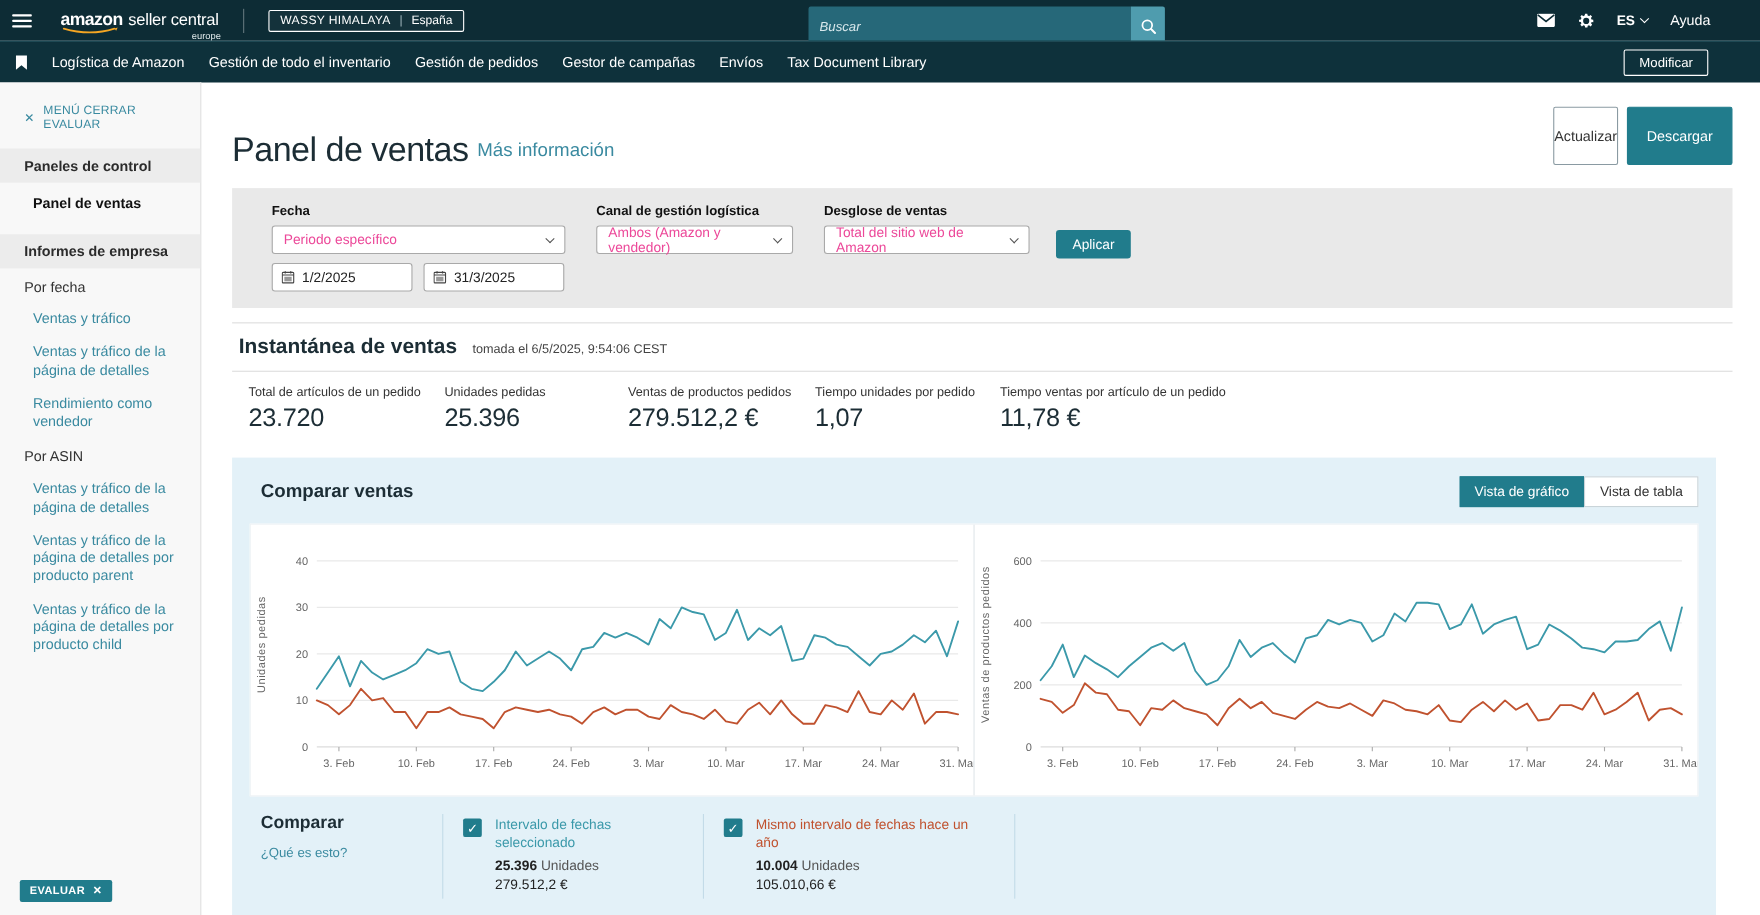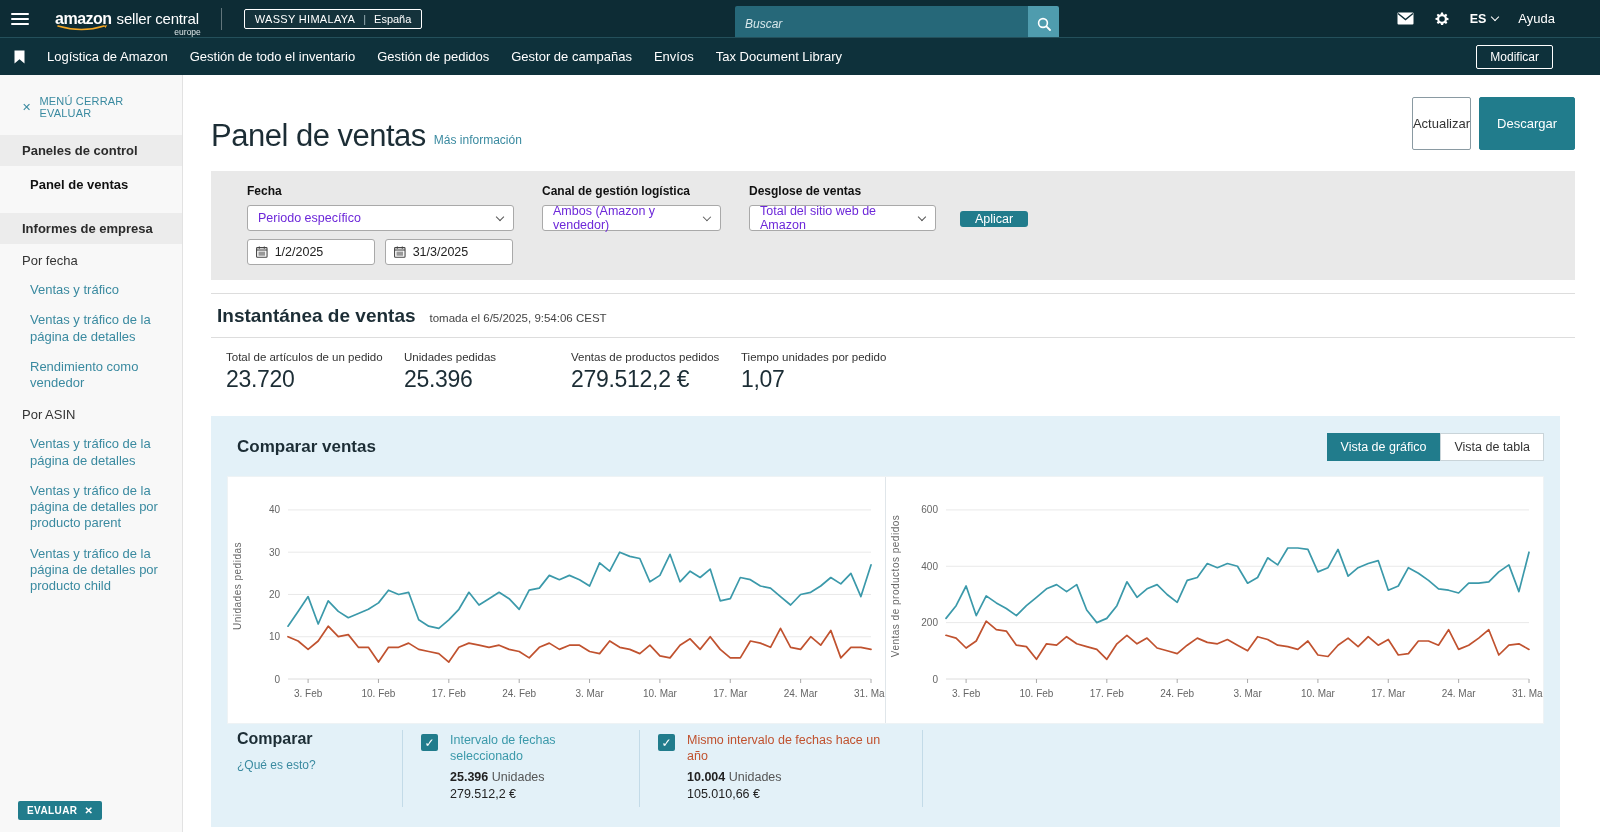--- a/index.html
+++ b/index.html
@@ -43,35 +43,35 @@
   .s-close{color:var(--link);font-size:11px;padding:20px 8px 6px 22px;display:flex;gap:8px;align-items:center;cursor:pointer;letter-spacing:.2px}
   .s-band{background:#ececec;font-size:13px;font-weight:bold;color:#2b2b2b;padding:8px 8px 8px 22px;margin-top:10px}
   .s-active{font-size:13px;font-weight:bold;color:#111;padding:11px 8px 11px 30px;cursor:pointer}
   .s-sub{font-size:13px;color:#333;padding:9px 8px 7px 22px}
   .s-link{font-size:13px;color:var(--link);padding:7px 12px 7px 30px;line-height:1.25;cursor:pointer}
   .eval{position:absolute;left:18px;bottom:12px;background:var(--accent);color:#fff;font-size:10px;font-weight:bold;padding:4px 9px;border-radius:2px;display:flex;gap:7px;align-items:center;letter-spacing:.4px;cursor:pointer}
   .main{flex:1;background:#fff;padding:0 25px 0 28px;overflow:hidden}
   
   .trow{display:flex;align-items:flex-end;margin-top:22px}
   .trow h1{font-size:31px;font-weight:500;color:var(--ink);letter-spacing:-.5px}
-  .minfo{font-size:12px;color:var(--link);margin-left:8px;margin-bottom:7px;cursor:pointer}
+  .minfo{font-size:17px;color:var(--link);margin-left:8px;margin-bottom:7px;cursor:pointer}
   .tbtns{margin-left:auto;margin-bottom:4px;display:flex;gap:8px}
   .btn-ghost{background:#fff;border:1px solid #8a9aa2;border-radius:2px;font-size:13px;color:#333;padding:7px 0;cursor:pointer}
   .btn-teal{background:var(--accent);border:1px solid var(--accent);border-radius:2px;font-size:13px;color:#fff;padding:18px 17px;cursor:pointer}
   
   .filters{background:var(--filter-gray);margin-top:17px;padding:13px 0 15px 36px;display:flex;gap:28px}
   .fcol .flabel{font-size:12px;font-weight:bold;color:#111;margin-bottom:7px}
-  .sel{background:#fff;border:1px solid #a9a9a9;border-radius:3px;height:26px;display:flex;align-items:center;font-size:12.5px;color:#6d28d9;padding:0 10px;cursor:pointer}
+  .sel{background:#fff;border:1px solid #a9a9a9;border-radius:3px;height:26px;display:flex;align-items:center;font-size:12.5px;color:#ec4899;padding:0 10px;cursor:pointer}
   .sel .chev{margin-left:auto}
   .w267{width:267px}.w187{width:187px}.w179{width:179px}
   .dates{display:flex;gap:10px;margin-top:8px}
   .dinp{background:#fff;border:1px solid #a9a9a9;border-radius:3px;height:26px;width:128px;display:flex;align-items:center;padding:0 8px;gap:7px}
   .dinp input{border:0;outline:none;font-size:12.5px;color:#222;width:100%}
   .apply{align-self:flex-start;margin-top:25px;margin-left:-4px}
-  .apply button{background:var(--accent);color:#fff;border:0;border-radius:3px;height:16px;font-size:12.5px;padding:0 15px;cursor:pointer}
+  .apply button{background:var(--accent);color:#fff;border:0;border-radius:3px;height:26px;font-size:12.5px;padding:0 15px;cursor:pointer}
   
   .snap{border-top:1px solid #ddd;margin-top:13px}
   .snap-h{display:flex;align-items:center;padding:11px 0 10px 6px;border-bottom:1px solid #ddd}
   .snap-h h2{font-size:19px;font-weight:600;color:var(--ink)}
   .snap-h .taken{font-size:11.5px;color:#444;margin-left:14px;margin-top:4px}
   .metrics{display:flex;padding:13px 0 16px 15px}
   .metric .mlabel{font-size:11.5px;color:#333}
   .metric .mvalue{font-size:23px;color:var(--ink);margin-top:3px;letter-spacing:-.3px}
   .mw1{width:178px}.mw2{width:167px}.mw3{width:170px}.mw4{width:168px}
   
@@ -79,21 +79,21 @@
   .cmp-h{display:flex;align-items:center}
   .cmp-h h2{font-size:17px;font-weight:600;color:var(--ink);padding-left:10px}
   .tabs{margin-left:auto;display:flex}
   .tab{font-size:12.5px;padding:6px 13px;cursor:pointer;border:1px solid #c9d4d9;background:#fff;color:#333}
   .tab.active{background:var(--accent);border-color:var(--accent);color:#fff}
   .card{background:#fff;margin-top:15px;display:flex;height:248px;border:1px solid #eef3f5}
   .chart-half{flex:1;position:relative}
   .chart-half + .chart-half{border-left:1px solid #e0e6ea}
   svg text{font-family:"Liberation Sans",sans-serif}
   
-  .legend{display:flex;margin-top:6px;padding-left:10px}
+  .legend{display:flex;margin-top:16px;padding-left:10px}
   .leg-title{width:165px}
   .leg-title .t{font-size:16px;font-weight:bold;color:var(--ink)}
   .leg-title .q{font-size:12px;color:var(--link);margin-top:10px;cursor:pointer}
   .leg-item{border-left:1px solid #c3dbe8;padding:2px 20px 6px 18px;display:flex;gap:12px}
   .leg-item.w1{width:237px}.leg-item.w2{width:283px}
   .leg-sep{border-left:1px solid #c3dbe8}
   .cbox{width:17px;height:17px;background:var(--accent);border-radius:2px;color:#fff;font-size:12px;display:flex;align-items:center;justify-content:center;flex-shrink:0;margin-top:2px;cursor:pointer}
   .leg-body .ll{font-size:12.5px;line-height:1.3;cursor:pointer}
   .leg-body .lu{font-size:12.5px;color:#555;margin-top:5px}
   .leg-body .lu b{color:#222;font-weight:bold}
@@ -265,20 +265,24 @@
           <div class="mlabel">Unidades pedidas</div>
           <div class="mvalue">25.396</div>
         </div>
         <div class="metric mw3">
           <div class="mlabel">Ventas de productos pedidos</div>
           <div class="mvalue">279.512,2 €</div>
         </div>
         <div class="metric mw4">
           <div class="mlabel">Tiempo unidades por pedido</div>
           <div class="mvalue">1,07</div>
+        </div>
+        <div class="metric">
+          <div class="mlabel">Tiempo ventas por artículo de un pedido</div>
+          <div class="mvalue">11,78 €</div>
         </div>
       </div>
     </div>
 
     <div class="cmp">
       <div class="cmp-h">
         <h2>Comparar ventas</h2>
         <div class="tabs">
           <div class="tab active">Vista de gráfico</div>
           <div class="tab">Vista de tabla</div>

